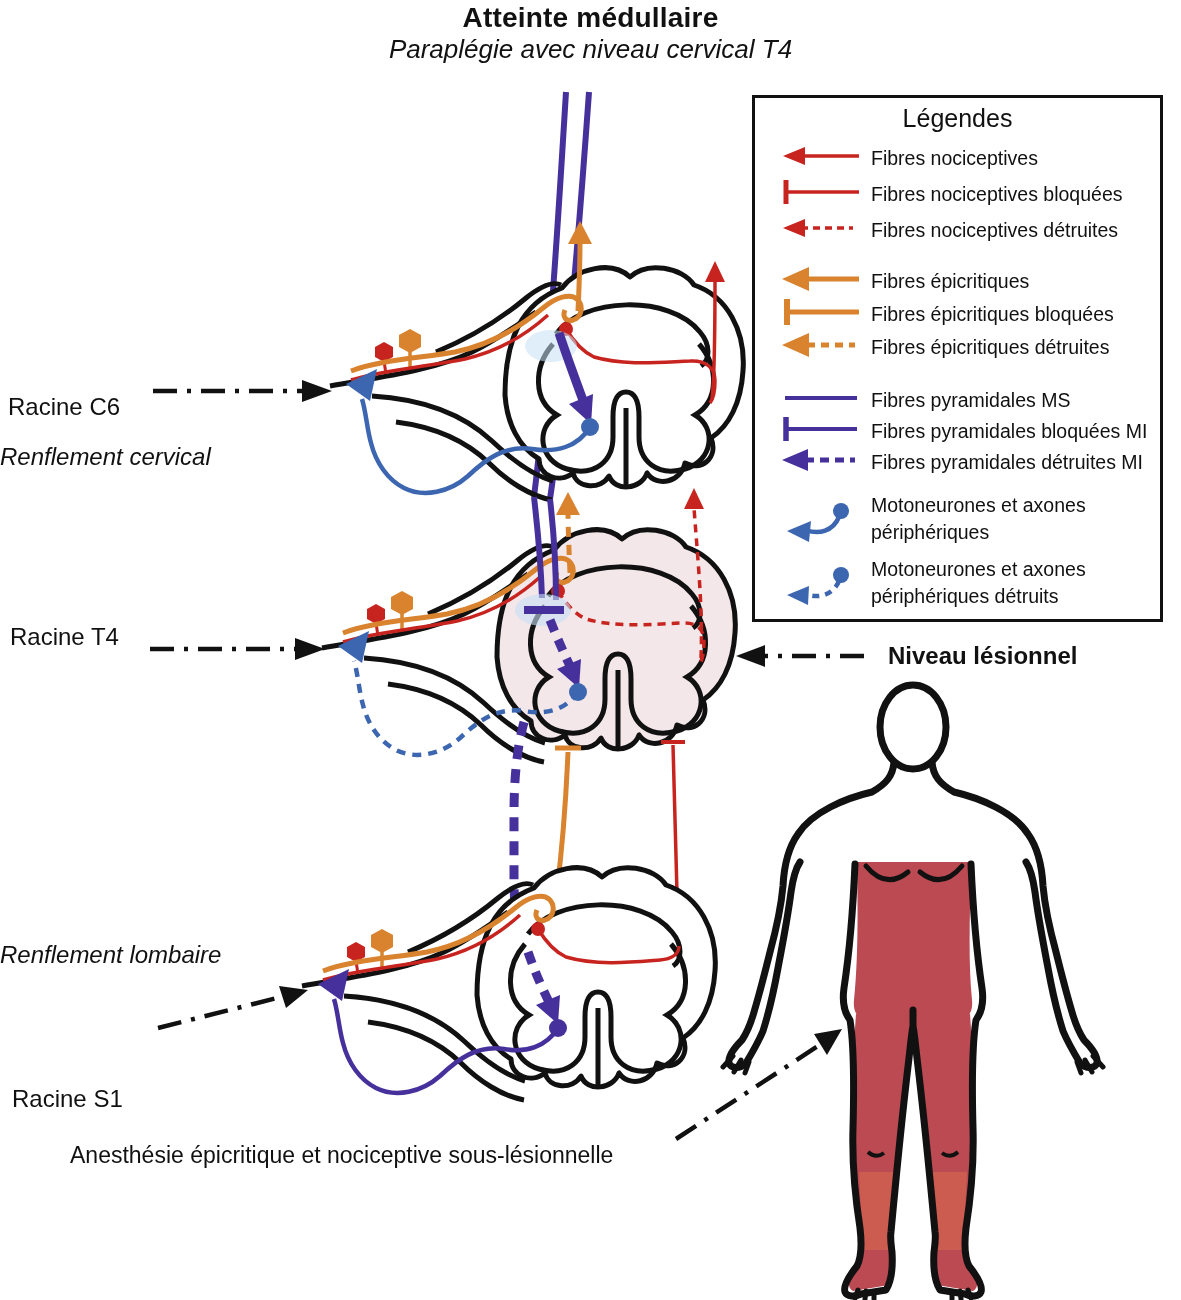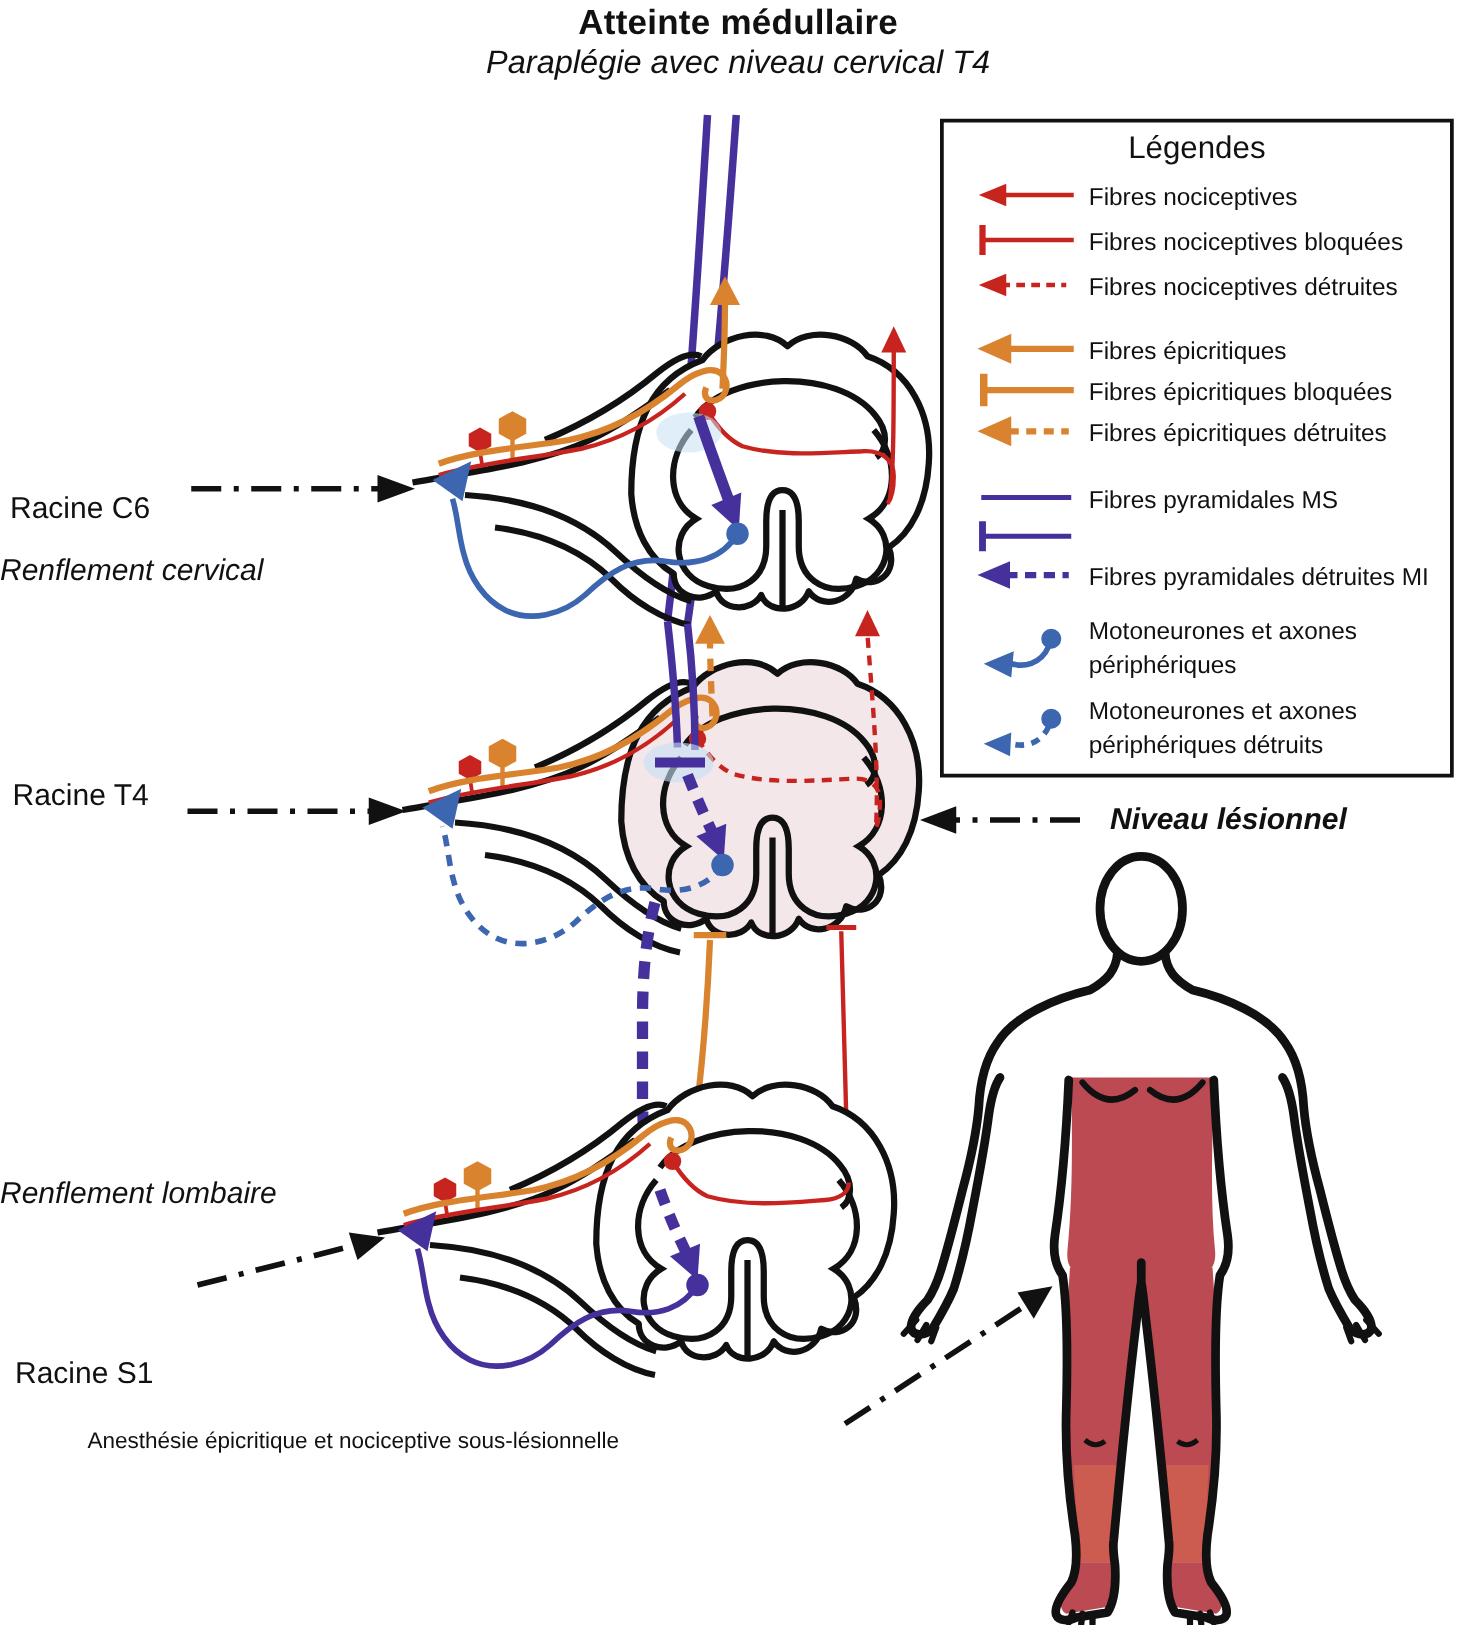--- a/index.html
+++ b/index.html
@@ -5,22 +5,22 @@
   html,body{margin:0;padding:0;}
   body{
     width:1181px;height:1300px;position:relative;background:#fff;
     font-family:"Liberation Sans", sans-serif;color:#111;overflow:hidden;
   }
   .abs{position:absolute;}
   #title{top:2px;left:0;width:1181px;text-align:center;font-size:28px;font-weight:bold;letter-spacing:.2px;}
   #subtitle{top:34px;left:0;width:1181px;text-align:center;font-size:26px;font-style:italic;}
   .side-label{font-size:24px;white-space:nowrap;margin-top:17px;}
   .italic{font-style:italic;text-align:right;}
-  #lbl-niveau{font-size:24px;font-weight:bold;font-style:italic;white-space:nowrap;}
-  #lbl-anesthesie{font-size:18px;white-space:nowrap;}
+  #lbl-niveau{font-size:24px;font-weight:bold;white-space:nowrap;}
+  #lbl-anesthesie{font-size:23px;white-space:nowrap;}
 
   
   #legend{left:752px;top:95px;width:405px;height:521px;border:3px solid #111;background:#fff;box-sizing:content-box;}
   #legend-title{text-align:center;font-size:25px;margin-top:6px;margin-bottom:4px;}
   .lrow{display:flex;align-items:flex-end;padding-left:24px;}
   .lrow .lsample{width:92px;flex:0 0 92px;display:flex;align-items:center;}
   .lrow .ltext{font-size:19.5px;line-height:1.35;}
   .h34{height:34px}.h36{height:36px}.h33{height:33px}.h31{height:31px}.h64{height:64px}
   .gap18{height:18px}.gap22{height:22px}.gap6{height:6px}
 
@@ -274,20 +274,21 @@
     </span>
     <span class="ltext">Fibres pyramidales MS</span>
   </div>
   <div class="lrow h31">
     <span class="lsample">
       <svg width="84" height="30" viewBox="0 0 84 30">
           <line x1="7" y1="3" x2="7" y2="27" class="st-pyr" stroke-width="5.5"></line>
           <line x1="7" y1="15" x2="78" y2="15" class="st-pyr" stroke-width="4"></line>
         </svg>
     </span>
+    <span class="ltext">Fibres pyramidales bloquées MI</span>
   </div>
   <div class="lrow h31">
     <span class="lsample">
       <svg width="84" height="30" viewBox="0 0 84 30">
           <line x1="26" y1="15" x2="76" y2="15" class="st-pyr" stroke-width="5" stroke-dasharray="9 6"></line>
           <polygon points="3,15 29,4 29,26" class="fl-pyr"></polygon>
         </svg>
     </span>
     <span class="ltext">Fibres pyramidales détruites MI</span>
   </div>

